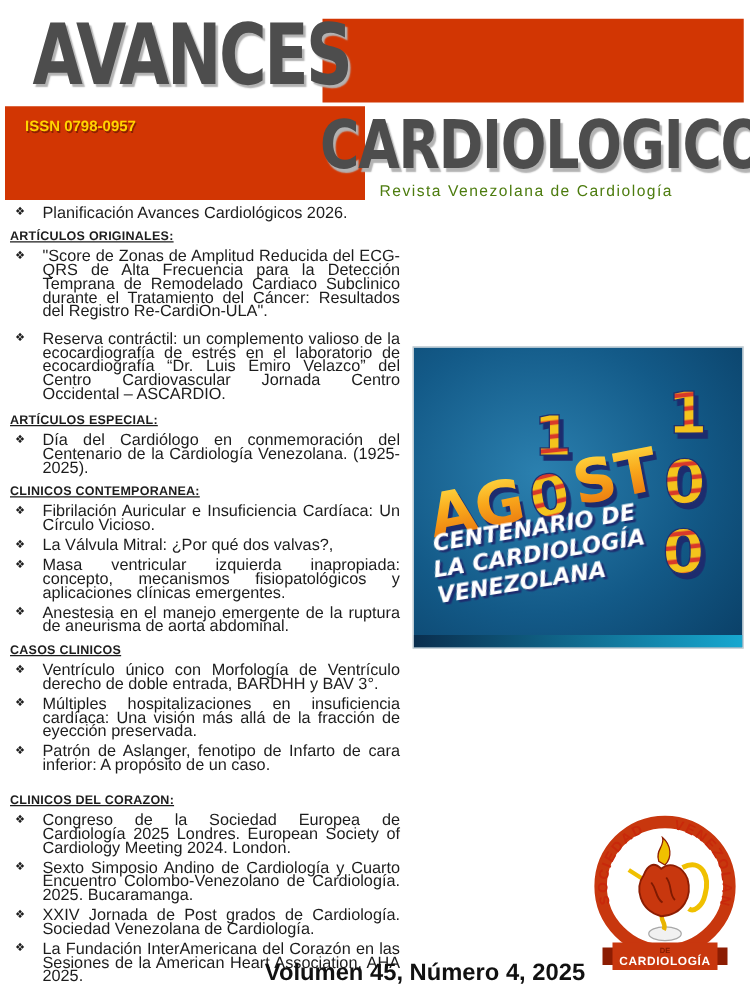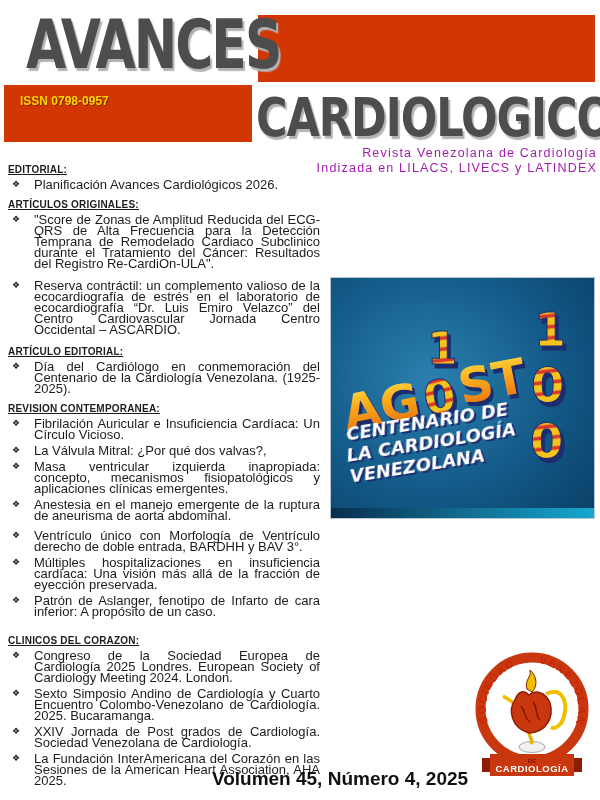--- a/index.html
+++ b/index.html
@@ -4,30 +4,30 @@
 <style>
   html,body{margin:0;padding:0;background:#fff;}
   .page{position:relative;width:600px;height:800px;background:#ffffff;overflow:hidden;
         font-family:"Liberation Sans",sans-serif;}
   
   .top-red-bar{position:absolute;left:258px;top:15px;width:337px;height:67px;background:#d23603;}
   .title-avances{position:absolute;left:26px;top:6px;white-space:nowrap;
         font-family:"DejaVu Sans",sans-serif;font-weight:bold;font-size:52px;letter-spacing:-2px;
         color:#4d4d4d;text-shadow:2px 2px 1px #b3b3b3;
         transform:scaleY(1.30);transform-origin:top left;}
-  .issn-box{position:absolute;left:4px;top:85px;width:248px;height:57px;background:#d23603;}
+  .issn-box{position:absolute;left:4px;top:85px;width:248px;height:75px;background:#d23603;padding-left:40px;}
   .issn-line{position:absolute;left:16px;font-size:12px;font-weight:bold;color:#ffd400;
         text-shadow:1px 1px 0 rgba(90,20,0,.6);white-space:nowrap;}
   .issn-1{top:9px;} .issn-2{top:25px;}
   .title-cardiologicos{position:absolute;left:256px;top:86px;white-space:nowrap;
         font-family:"DejaVu Sans",sans-serif;font-weight:bold;font-size:43px;letter-spacing:-1px;
         color:#4d4d4d;text-shadow:2px 2px 1px #b3b3b3;
         transform:scaleY(1.25);transform-origin:top left;}
-  .subtitle{position:absolute;left:245px;top:146px;width:352px;text-align:right;
-        color:#a21caf;font-size:12.5px;line-height:15px;letter-spacing:1.2px;white-space:nowrap;}
+  .subtitle{position:absolute;left:245px;top:146px;width:352px;text-align:center;
+        color:#4d7c0f;font-size:12.5px;line-height:15px;letter-spacing:1.2px;white-space:nowrap;}
   
   .toc{position:absolute;left:8px;top:164px;width:318px;color:#1c1c1c;}
   .section{margin-bottom:9px;}
   .section:nth-child(6){margin-top:18px;}
   .sec-title{font-size:10px;font-weight:bold;text-decoration:underline;line-height:12px;
         margin-bottom:3px;letter-spacing:.2px;}
   .toc-item{display:flex;margin-bottom:5px;}
   .section:nth-child(2) .toc-item{margin-bottom:11px;}
   .bullet{flex:0 0 22px;font-size:9px;line-height:11px;padding-left:4px;color:#1c1c1c;}
   .item-text{flex:1;font-size:13px;line-height:11px;text-align:justify;padding-right:6px;}
@@ -48,69 +48,68 @@
   <div class="top-red-bar"></div>
   <div class="title-avances">AVANCES</div>
 
   <div class="issn-box">
     <div class="issn-line issn-1">ISSN 0798-0957</div>
   </div>
   <div class="title-cardiologicos">CARDIOLOGICOS</div>
 
   <div class="subtitle">
     <div>Revista Venezolana de Cardiología</div>
-    <div>Indizada en LILACS, LIVECS y LATINDEX</div>
   </div>
 
   <div class="toc">
       <div class="section">
-        <div class="sec-title">EDITORIAL:</div>
         <div class="toc-item">
           <span class="bullet">❖</span>
           <span class="item-text">Planificación Avances Cardiológicos 2026.</span>
         </div>
       </div>
       <div class="section">
         <div class="sec-title">ARTÍCULOS ORIGINALES:</div>
         <div class="toc-item">
           <span class="bullet">❖</span>
           <span class="item-text">"Score de Zonas de Amplitud Reducida del ECG-QRS de Alta Frecuencia para la Detección Temprana de Remodelado Cardiaco Subclinico durante el Tratamiento del Cáncer: Resultados del Registro Re-CardiOn-ULA".</span>
         </div>
         <div class="toc-item">
           <span class="bullet">❖</span>
           <span class="item-text">Reserva contráctil: un complemento valioso de la ecocardiografía de estrés en el laboratorio de ecocardiografía “Dr. Luis Emiro Velazco” del Centro Cardiovascular Jornada Centro Occidental – ASCARDIO.</span>
         </div>
       </div>
       <div class="section">
-        <div class="sec-title">ARTÍCULO EDITORIAL:</div>
+        <div class="sec-title">ARTÍCULOS ESPECIAL:</div>
         <div class="toc-item">
           <span class="bullet">❖</span>
           <span class="item-text">Día del Cardiólogo en conmemoración del Centenario de la Cardiología Venezolana.  (1925-2025).</span>
         </div>
       </div>
       <div class="section">
-        <div class="sec-title">REVISION CONTEMPORANEA:</div>
+        <div class="sec-title">CLINICOS CONTEMPORANEA:</div>
         <div class="toc-item">
           <span class="bullet">❖</span>
           <span class="item-text">Fibrilación Auricular e Insuficiencia Cardíaca: Un Círculo Vicioso.</span>
         </div>
         <div class="toc-item">
           <span class="bullet">❖</span>
           <span class="item-text">La Válvula Mitral: ¿Por qué dos valvas?,</span>
         </div>
         <div class="toc-item">
           <span class="bullet">❖</span>
           <span class="item-text">Masa ventricular izquierda inapropiada: concepto, mecanismos fisiopatológicos y aplicaciones clínicas emergentes.</span>
         </div>
         <div class="toc-item">
           <span class="bullet">❖</span>
           <span class="item-text">Anestesia en el manejo emergente de la ruptura de aneurisma de aorta abdominal.</span>
         </div>
       </div>
       <div class="section">
+        <div class="sec-title">CASOS CLINICOS</div>
         <div class="toc-item">
           <span class="bullet">❖</span>
           <span class="item-text">Ventrículo único con Morfología de Ventrículo derecho de doble entrada, BARDHH y BAV 3°.</span>
         </div>
         <div class="toc-item">
           <span class="bullet">❖</span>
           <span class="item-text">Múltiples hospitalizaciones en insuficiencia cardíaca: Una visión más allá de la fracción de eyección preservada.</span>
         </div>
         <div class="toc-item">
           <span class="bullet">❖</span>

